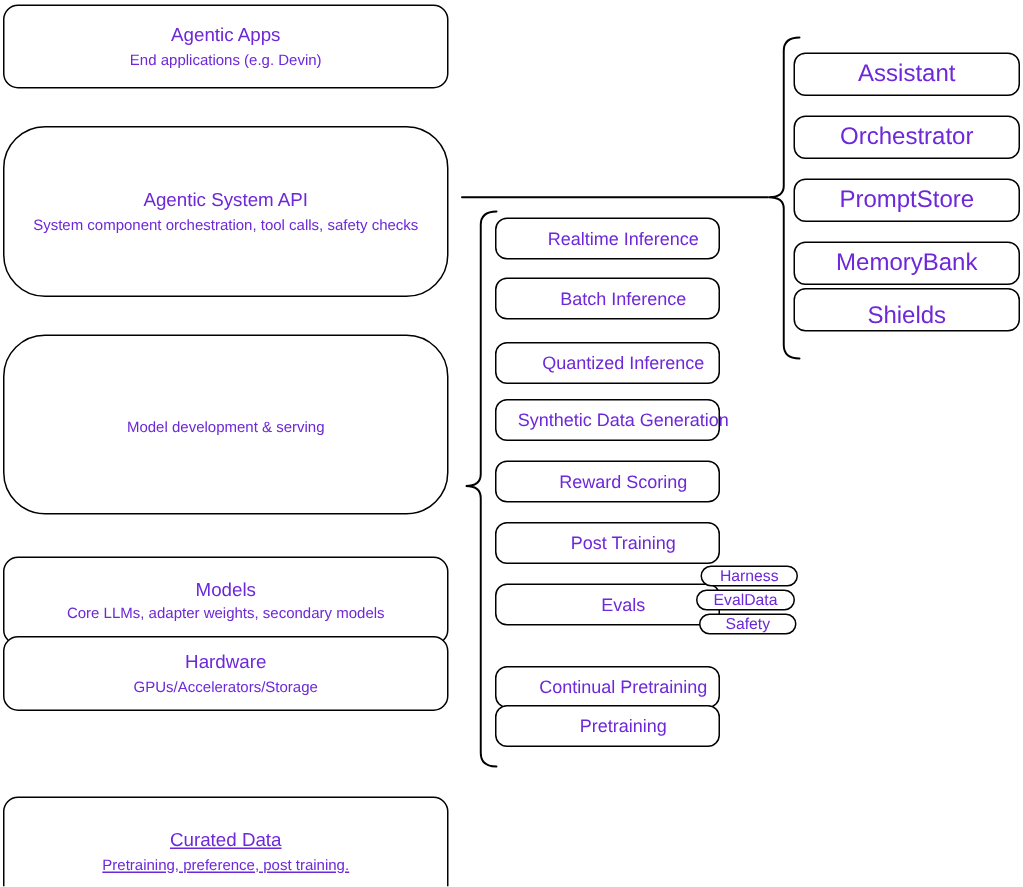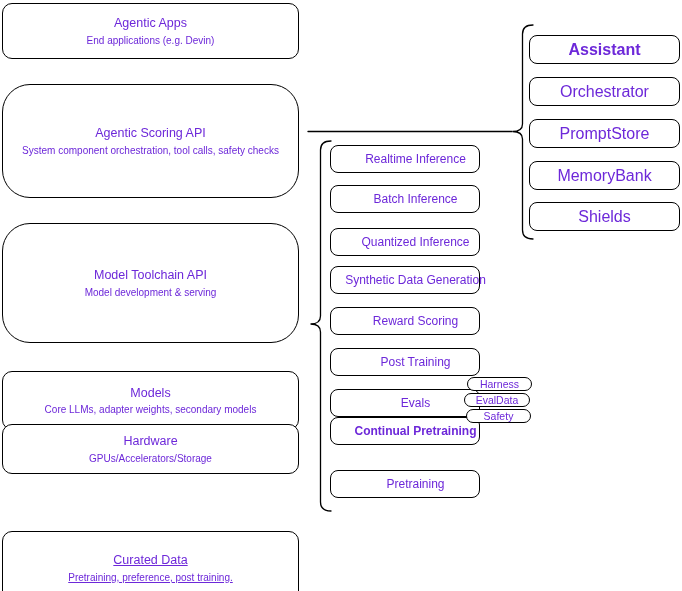--- a/index.html
+++ b/index.html
@@ -38,26 +38,25 @@
     <path d="M 533 25 Q 522.5 25 522.5 34 L 522.5 124 Q 522.5 131.5 512.5 131.5 Q 522.5 131.5 522.5 139 L 522.5 230 Q 522.5 239 533 239"></path>
     <path d="M 331 141 Q 320.5 141 320.5 150 L 320.5 316 Q 320.5 324 310.5 324 Q 320.5 324 320.5 332 L 320.5 502 Q 320.5 511 331 511"></path>
   </svg>
 
   <div class="box layer" style="top:3px;height:56px;">
     <div class="title">Agentic Apps</div>
     <div class="subtitle">End applications (e.g. Devin)</div>
   </div>
 
   <div class="box layer big" style="top:84px;height:114px;">
-    <div class="title">Agentic Scoring API</div>
+    <div class="title">Agentic System API</div>
     <div class="subtitle">System component orchestration, tool calls, safety checks</div>
   </div>
 
   <div class="box layer big" style="top:223px;height:120px;">
-    <div class="title">Model Toolchain API</div>
     <div class="subtitle">Model development &amp; serving</div>
   </div>
 
   <div class="box layer" style="top:371px;height:59px;">
     <div class="title">Models</div>
     <div class="subtitle">Core LLMs, adapter weights, secondary models</div>
   </div>
 
   <div class="box layer" style="top:424px;height:50px;">
     <div class="title">Hardware</div>
@@ -83,46 +82,46 @@
   </div>
   <div class="box node" style="top:307px;">
     <div class="label">Reward Scoring</div>
   </div>
   <div class="box node" style="top:348px;">
     <div class="label">Post Training</div>
   </div>
   <div class="box node" style="top:389px;">
     <div class="label">Evals</div>
   </div>
-  <div class="box node" style="top:417px;font-weight:bold;">
+  <div class="box node" style="top:444px;">
     <div class="label">Continual Pretraining</div>
   </div>
   <div class="box node" style="top:470px;">
     <div class="label">Pretraining</div>
   </div>
 
   <div class="pill" style="left:467px;top:377px;width:65px;">
     <div class="label">Harness</div>
   </div>
   <div class="pill" style="left:464px;top:393px;width:66px;">
     <div class="label">EvalData</div>
   </div>
   <div class="pill" style="left:466px;top:409px;width:65px;">
     <div class="label">Safety</div>
   </div>
 
-  <div class="box comp" style="top:35px;font-weight:bold;">
+  <div class="box comp" style="top:35px;">
     <div class="label">Assistant</div>
   </div>
   <div class="box comp" style="top:77px;">
     <div class="label">Orchestrator</div>
   </div>
   <div class="box comp" style="top:119px;">
     <div class="label">PromptStore</div>
   </div>
   <div class="box comp" style="top:161px;">
     <div class="label">MemoryBank</div>
   </div>
-  <div class="box comp" style="top:202px;">
+  <div class="box comp" style="top:192px;justify-content:flex-end;">
     <div class="label">Shields</div>
   </div>
 
 </div>
 
 </body></html>

